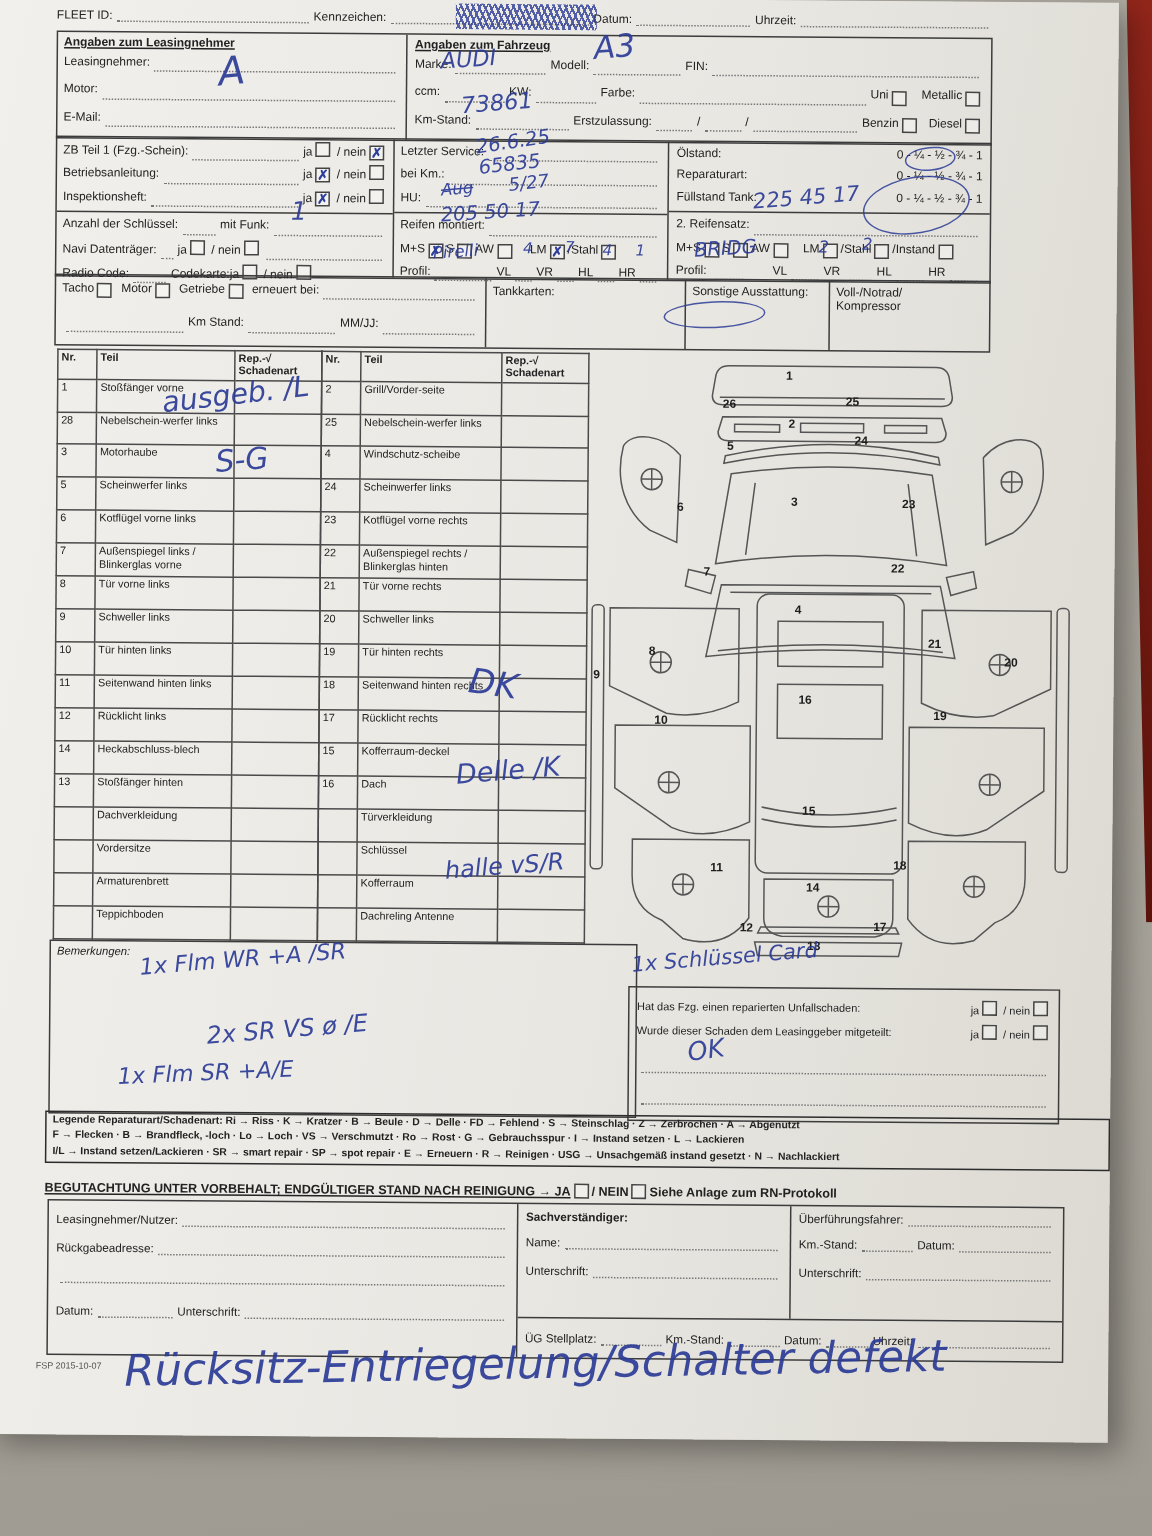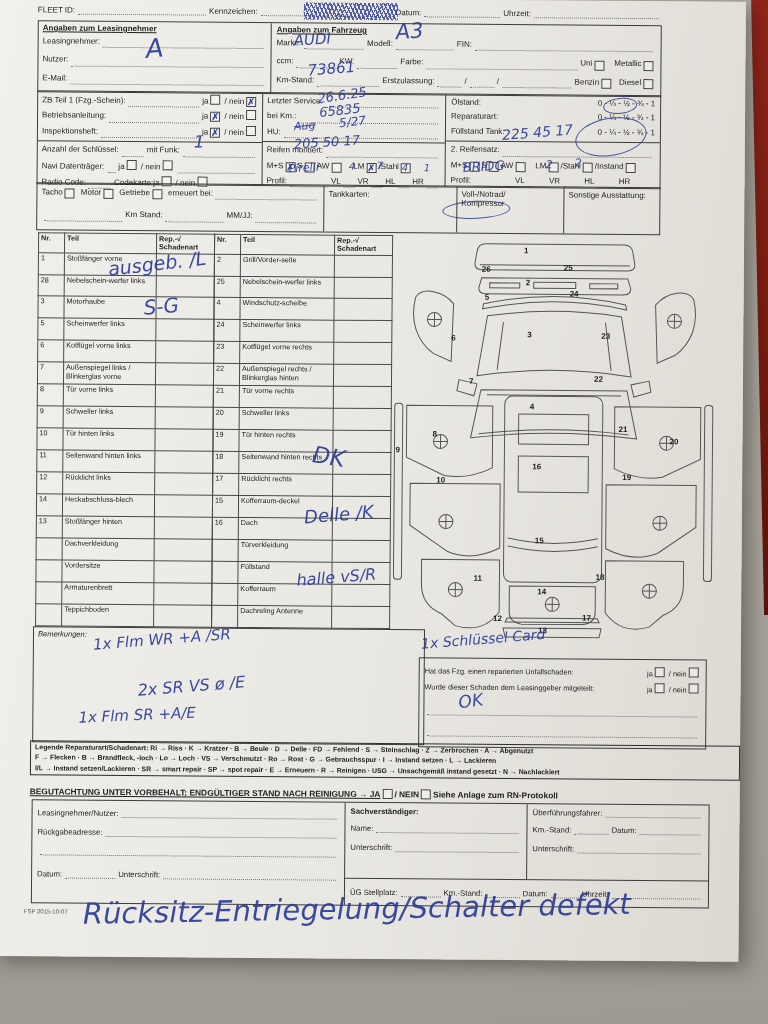--- a/index.html
+++ b/index.html
@@ -67,21 +67,21 @@
     <div class="scribble"></div>
 
     <div class="sect box" style="left:40px;top:24px;width:622px;height:70px;display:flex">
       <div style="flex:0 0 224px;padding:2px 4px">
         <div class="b u">Angaben zum Leasingnehmer</div>
         <div class="subrow" style="padding:3px 0 0">
             <span class="lbl">Leasingnehmer:</span>
             <span class="dots"></span>
           </div>
         <div class="subrow" style="padding:6px 0 0">
-            <span class="lbl">Nutzer:</span>
+            <span class="lbl">Motor:</span>
             <span class="dots"></span>
           </div>
         <div class="subrow" style="padding:6px 0 0">
             <span class="lbl">E-Mail:</span>
             <span class="dots"></span>
           </div>
       </div>
       <div class="vdivide" style="flex:1;padding:2px 5px">
         <div class="b u">Angaben zum Fahrzeug</div>
         <div class="subrow" style="padding:3px 0 0">
@@ -258,26 +258,26 @@
             <span class="dots" style="flex:0 0 58px"></span>
           <span class="lbl">MM/JJ:</span>
             <span class="dots"></span>
         </div>
       </div>
       <div class="vdivide" style="flex:0 0 124px;padding:2px 4px">
         <div class="rowc" style="height:13px">
           <span class="lbl">Tankkarten:</span>
         </div>
       </div>
+      <div class="vdivide" style="flex:1;padding:3px 4px">
+        <span>Sonstige Ausstattung:</span>
+      </div>
       <div class="vdivide" style="flex:0 0 98px;padding:3px 4px">
         <div>Voll-/Notrad/</div>
         <div>Kompressor</div>
-      </div>
-      <div class="vdivide" style="flex:1;padding:3px 4px">
-        <span>Sonstige Ausstattung:</span>
       </div>
     </div>
 
     <div class="sect" style="left:42px;top:236px">
       <table class="dmg" style="width:176px;height:394px">
         <colgroup>
             <col style="width:26px">
             <col style="width:92px">
             <col style="width:58px">
           </colgroup>
@@ -465,21 +465,21 @@
             <td>Dach</td>
             <td></td>
           </tr>
             <tr>
             <td></td>
             <td>Türverkleidung</td>
             <td></td>
           </tr>
             <tr>
             <td></td>
-            <td>Füllstand</td>
+            <td>Schlüssel</td>
             <td></td>
           </tr>
             <tr>
             <td></td>
             <td>Kofferraum</td>
             <td></td>
           </tr>
             <tr>
             <td></td>
             <td>Dachreling Antenne</td>

